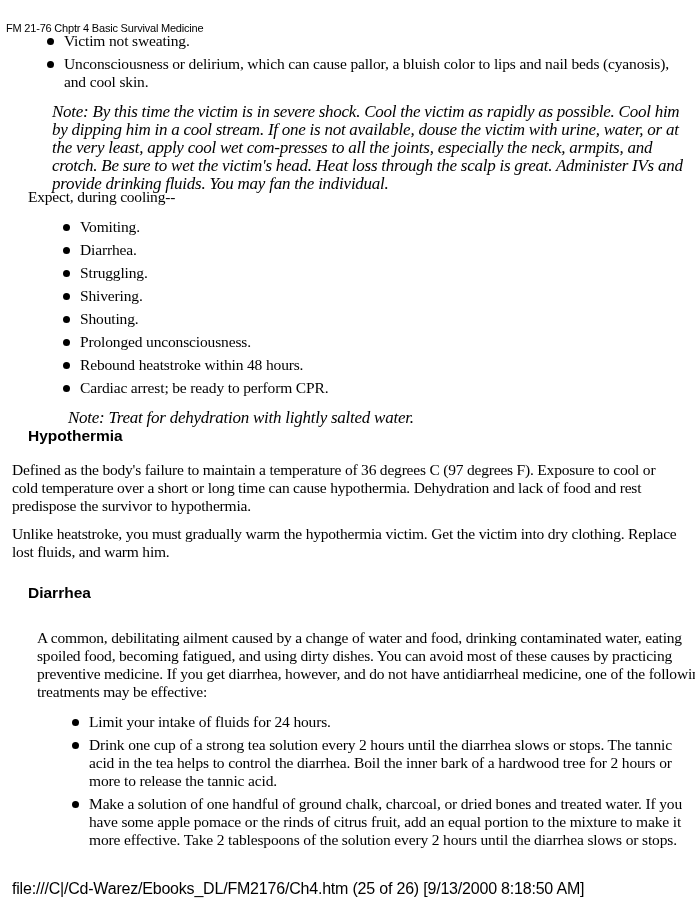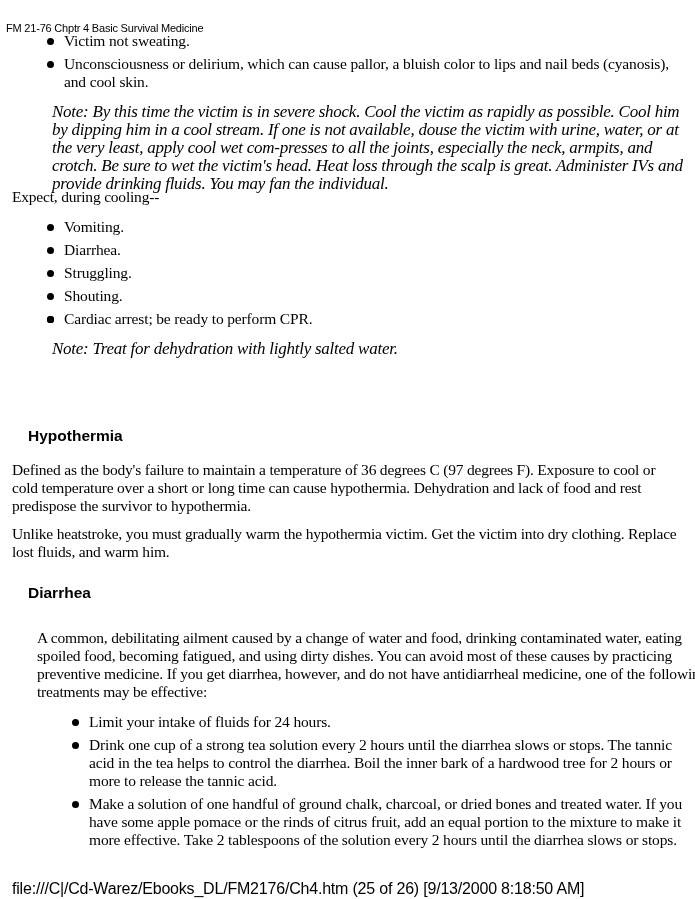--- a/index.html
+++ b/index.html
@@ -82,21 +82,21 @@
     }
     .heading {
       padding-left: 28px;
       font-family: "Liberation Sans", sans-serif;
       font-weight: bold;
       font-size: 15.5px;
       line-height: 20px;
       margin: 0;
     }
     #s-a { position: absolute; top: 0; left: 0; width: 695px; }
-    #s-b { position: absolute; top: 168px; left: 0; width: 563px; }
+    #s-b { position: absolute; top: 168px; left: 16px; width: 563px; }
     #h-hypo { position: absolute; top: 406px; left: 0; }
     #s-c { position: absolute; top: 441px; left: 0; width: 695px; }
     #h-diar { position: absolute; top: 563px; left: 0; }
     #s-d { position: absolute; top: 609px; left: 0; width: 695px; padding-left: 25px; }
   </style>
 </head>
 <body>
 
 <div class="page-header">FM 21-76 Chptr 4 Basic Survival Medicine</div>
 
@@ -109,23 +109,24 @@
     </ul>
     <p class="note">Note: By this time the victim is in severe shock. Cool the victim as rapidly as possible. Cool him by dipping him in a cool stream. If one is not available, douse the victim with urine, water, or at the very least, apply cool wet com-presses to all the joints, especially the neck, armpits, and crotch. Be sure to wet the victim's head. Heat loss through the scalp is great. Administer IVs and provide drinking fluids. You may fan the individual.</p>
   </div>
 
   <div id="s-b">
     <p class="para" style="margin-bottom:5px;">Expect, during cooling--</p>
     <ul class="bullets">
       <li><span class="bullet"></span><span>Vomiting.</span></li>
       <li><span class="bullet"></span><span>Diarrhea.</span></li>
       <li><span class="bullet"></span><span>Struggling.</span></li>
+      <li><span class="bullet"></span><span>Shivering.</span></li>
       <li><span class="bullet"></span><span>Shouting.</span></li>
-      <li><span class="bullet"></span></li>
-      <li><span class="bullet"></span></li>
+      <li><span class="bullet"></span><span>Prolonged unconsciousness.</span></li>
+      <li><span class="bullet"></span><span>Rebound heatstroke within 48 hours.</span></li>
       <li><span class="bullet"></span><span>Cardiac arrest; be ready to perform CPR.</span></li>
     </ul>
     <p class="note">Note: Treat for dehydration with lightly salted water.</p>
   </div>
 
   <h3 id="h-hypo" class="heading">Hypothermia</h3>
 
   <div id="s-c">
     <p class="para" style="margin-bottom:10px;">Defined as the body's failure to maintain a temperature of 36 degrees C (97 degrees F). Exposure to cool or cold temperature over a short or long time can cause hypothermia. Dehydration and lack of food and rest predispose the survivor to hypothermia.</p>
     <p class="para">Unlike heatstroke, you must gradually warm the hypothermia victim. Get the victim into dry clothing. Replace lost fluids, and warm him.</p>

